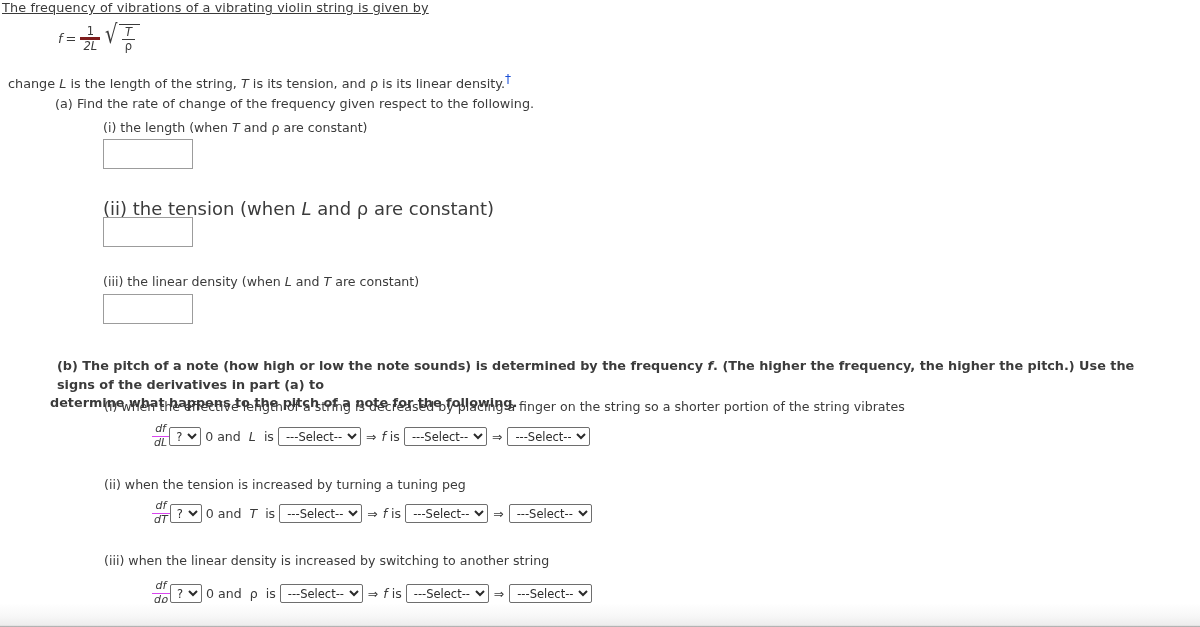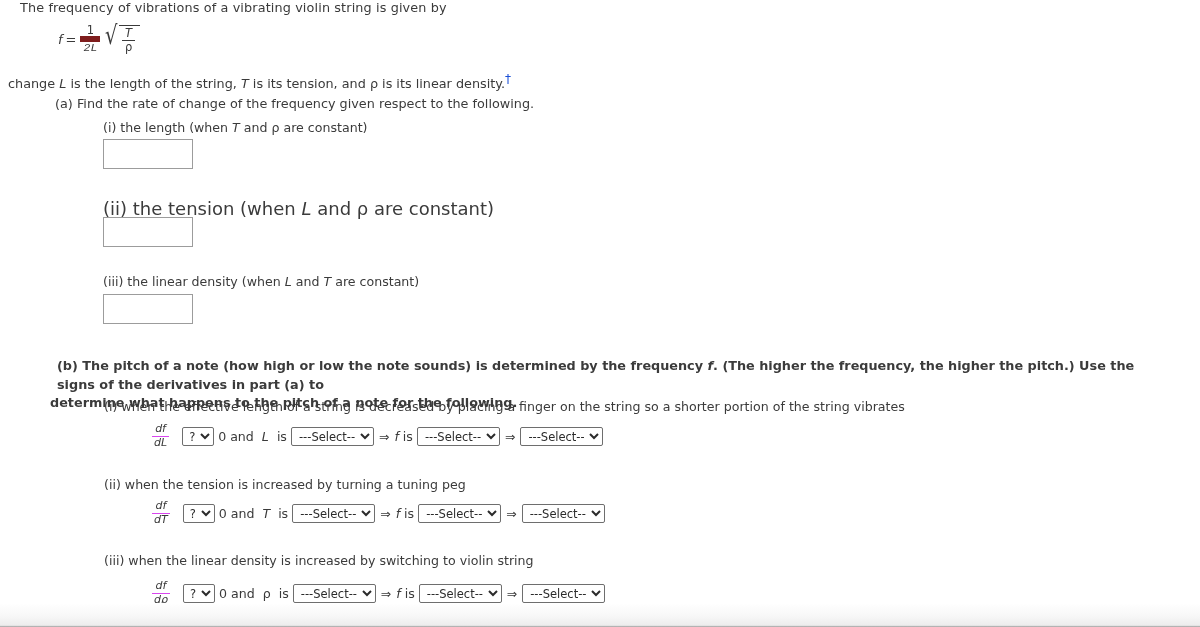--- a/index.html
+++ b/index.html
@@ -29,25 +29,26 @@
     left: 0;
     top: 603px;
     width: 1200px;
     height: 24px;
     background: linear-gradient(to bottom, #ffffff 0%, #f7f7f7 55%, #ededed 92%, #d9d9d9 96%, #8a8a8a 100%);
   }
 
   
   .intro {
     position: absolute;
-    left: 20px;
+    left: 2px;
     top: 0px;
     font-size: 12.8px;
     color: #3a3a3a;
     letter-spacing: 0.01em;
+    text-decoration: underline;
   }
   .where-line {
     position: absolute;
     left: 8px;
     top: 72px;
     font-size: 12.8px;
     color: #3a3a3a;
   }
   .dagger {
     color: #1a4fd6;
@@ -114,21 +115,21 @@
   .formula .eqsign { margin-right: 4px; font-style: normal; }
   .frac {
     display: inline-flex;
     flex-direction: column;
     align-items: center;
     vertical-align: middle;
     line-height: 1.05;
     font-size: 11.5px;
   }
   .frac .num { padding: 0 3px; }
-  .frac .den { padding: 0 3px; border-top: 6px solid #7f1d1d; font-family: Liberation Mono, monospace; }
+  .frac .den { padding: 0 3px; border-top: 3px solid #7f1d1d; }
   .radical {
     display: inline-flex;
     align-items: stretch;
     margin-left: 3px;
   }
   .radical .sign {
     font-size: 26px;
     line-height: 0.82;
     font-family: "DejaVu Sans", sans-serif;
     transform: scaleX(0.75);
@@ -160,21 +161,21 @@
   #drow-ii  { left: 152px; top: 500px; }
   #drow-iii { left: 152px; top: 580px; }
 
   .dfrac {
     display: inline-flex;
     flex-direction: column;
     align-items: center;
     font-style: italic;
     font-size: 11px;
     line-height: 1.15;
-    margin-right: 13px;
+    margin-right: 0;
   }
   .dfrac .dnum { padding: 0 2px; }
   .dfrac .dden { padding: 0 2px; border-top: 1px solid #d946ef; }
 
   .drow .txt { margin: 0 4px; white-space: nowrap; }
   .drow .arrow { margin: 0 5px; font-size: 12.5px; }
 
   select.sel {
     font-family: "DejaVu Sans", "Liberation Sans", sans-serif;
     font-size: 11.5px;
@@ -286,21 +287,21 @@
     <span class="txt">is</span>
     <select class="sel sel-w">
       <option>---Select---</option>
     </select>
     <span class="arrow">⇒</span>
     <select class="sel sel-w">
       <option>---Select---</option>
     </select>
   </div>
 
-  <div class="biii">(iii) when the linear density is increased by switching to violin string</div>
+  <div class="biii">(iii) when the linear density is increased by switching to another string</div>
   <div class="drow" id="drow-iii">
     <span class="dfrac">
       <span class="dnum">df</span>
       <span class="dden">dρ</span>
     </span>
     <select class="sel sel-q">
       <option>?</option>
     </select>
     <span class="txt">0 and</span>
     <span class="txt rho">ρ</span>

